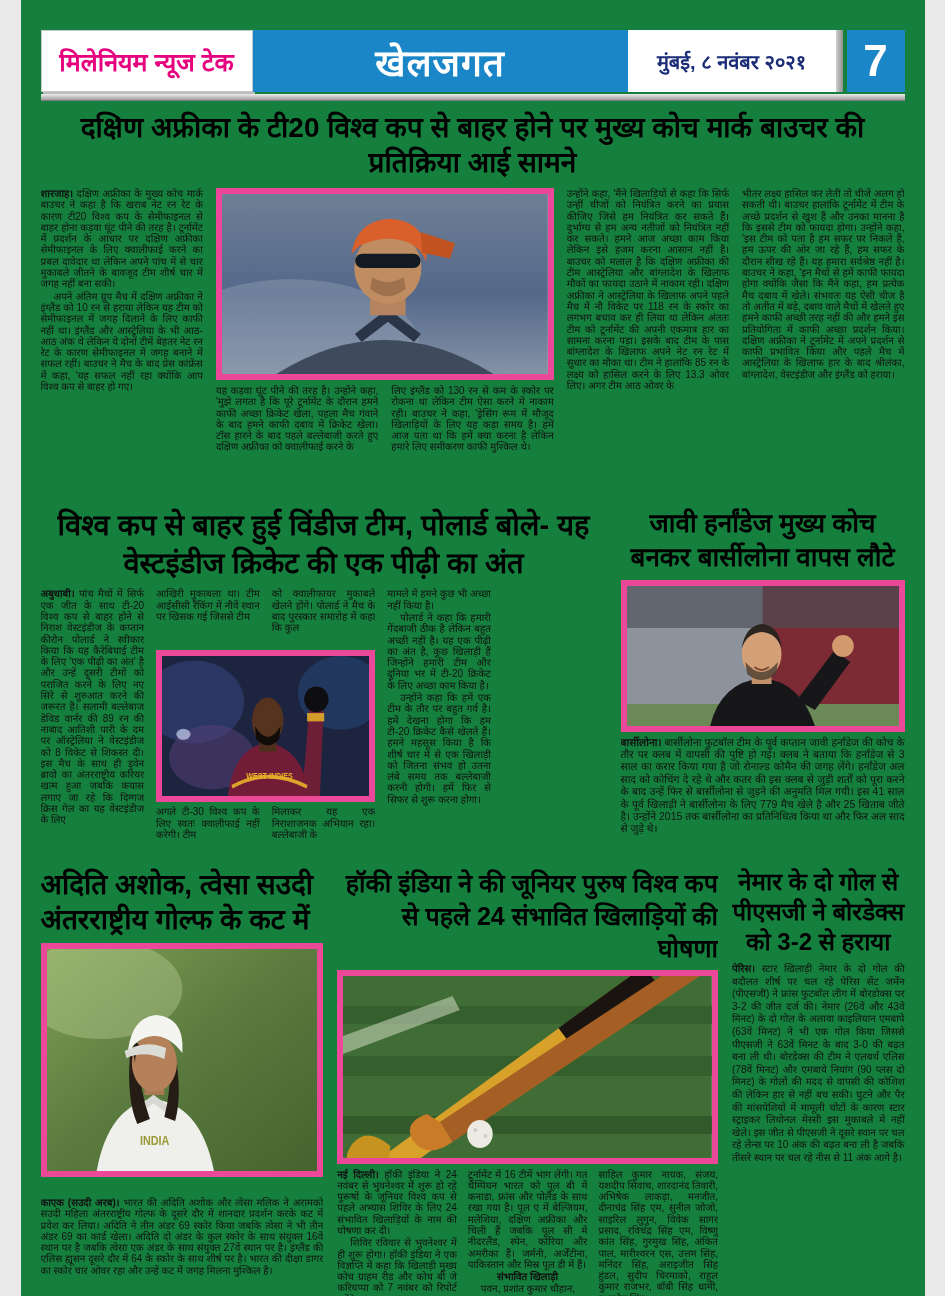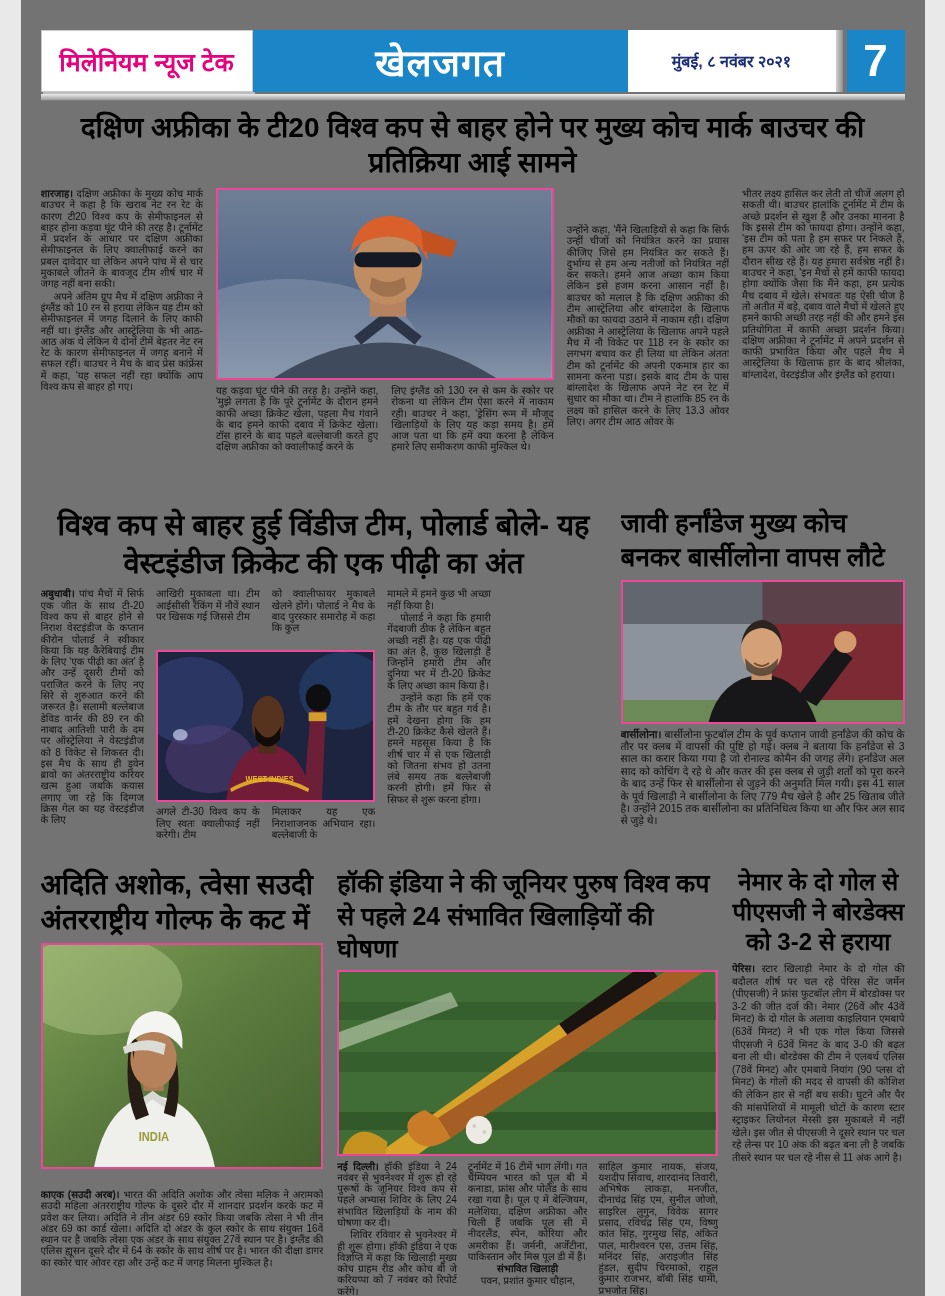--- a/index.html
+++ b/index.html
@@ -1,66 +1,66 @@
 <!DOCTYPE html>
 <html><head>
 <meta charset="utf-8">
 <style>
   html,body{margin:0;padding:0;background:#e9e9e9;}
-  .page{position:relative;width:904px;height:1296px;background:#737373;margin:0 auto;
+  .page{position:relative;width:904px;height:1296px;background:#15803d;margin:0 auto;
         box-sizing:border-box;padding:30px 20px 8px;overflow:hidden;
         font-family:"Liberation Sans","DejaVu Sans",sans-serif;color:#111;}
   
   .masthead{display:flex;align-items:stretch;height:62px;}
   .brand{width:210px;background:#fff;border:1px solid #c9c9c9;box-shadow:2px 2px 0 #bdbdbd;
          display:flex;align-items:center;justify-content:center;
          color:#e6017e;font-weight:bold;font-size:25px;}
   .sectionbar{flex:1;background:#1a86c8;display:flex;align-items:center;justify-content:center;
          color:#fff;font-weight:bold;font-size:37px;letter-spacing:1px;}
   .datebox{width:208px;background:#fff;display:flex;align-items:center;justify-content:center;
-         color:#1c2d78;font-weight:bold;font-size:16px;}
+         color:#1c2d78;font-weight:bold;font-size:20px;}
   .vline{width:7px;background:linear-gradient(90deg,#cfcfcf,#8f8f8f);margin-right:4px;}
   .pagenum{width:58px;background:#1a86c8;display:flex;align-items:center;justify-content:center;
          color:#fff;font-weight:bold;font-size:44px;}
   .bevel{height:6px;background:linear-gradient(#ececec,#9d9d9d);border-bottom:1px solid #7d7d7d;margin-top:2px;}
   
   .lede-headline{margin:9px 0 8px;font-size:28px;line-height:1.25;font-weight:bold;text-align:center;color:#000;}
   h2{margin:0;color:#000;font-weight:bold;}
   
   .txt{font-size:10px;line-height:11.3px;text-align:justify;overflow:hidden;}
   .txt p{margin:0 0 1px;}
   .txt p.ind{text-indent:13px;}
   b.dl{font-weight:bold;}
   
   .story1{display:grid;grid-template-columns:repeat(5,1fr);grid-template-rows:192px auto;
           column-gap:13px;row-gap:5px;height:312px;overflow:hidden;margin-bottom:7px;}
   .s1c1{grid-area:1/1/3/2;} .s1photo{grid-area:1/2/2/4;} .s1c2{grid-area:2/2/3/3;}
-  .s1c3{grid-area:2/3/3/4;} .s1c4{grid-area:1/4/3/5;margin-top:36px;} .s1c5{grid-area:1/5/3/6;}
-  .photo{border:2px solid #ec4899;background:#c8c8c8;overflow:hidden;}
+  .s1c3{grid-area:2/3/3/4;} .s1c4{grid-area:1/4/3/5;} .s1c5{grid-area:1/5/3/6;}
+  .photo{border:6px solid #ec4899;background:#c8c8c8;overflow:hidden;}
   .photo svg{display:block;width:100%;height:100%;}
   
   .row2{display:flex;gap:14px;height:356px;overflow:hidden;margin-bottom:4px;}
   .story2{width:600px;overflow:hidden;}
   .story2 h2{font-size:29px;line-height:1.3;text-align:center;margin-bottom:6px;}
   .s2grid{display:grid;grid-template-columns:repeat(5,1fr);grid-template-rows:58px 152px auto;
           column-gap:12px;row-gap:4px;height:262px;overflow:hidden;}
   .s2c1{grid-area:1/1/4/2;} .s2c2t{grid-area:1/2/2/3;} .s2c3t{grid-area:1/3/2/4;}
   .s2photo{grid-area:2/2/3/4;} .s2c2b{grid-area:3/2/4/3;} .s2c3b{grid-area:3/3/4/4;font-family:Liberation Serif, serif;}
   .s2c4{grid-area:1/4/4/5;}
   .story3{width:301px;overflow:hidden;}
-  .story3 h2{font-size:26px;line-height:1.3;margin-bottom:5px;}
+  .story3 h2{font-size:26px;line-height:1.3;text-align:center;margin-bottom:5px;}
   .s3photo{height:140px;margin-bottom:4px;}
   .s3body{font-size:10.5px;line-height:12.4px;}
   
   .row3{display:flex;gap:14px;align-items:flex-start;height:470px;overflow:hidden;}
   .golf{width:300px;height:446px;border-bottom:3px solid #111;overflow:hidden;}
   .golf h2{font-size:28px;line-height:1.25;margin-bottom:6px;}
   .golfphoto{height:222px;margin-bottom:20px;}
   .hockey{width:404px;height:462px;border-bottom:3px solid #111;overflow:hidden;}
-  .hockey h2{font-size:25px;line-height:1.3;text-align:left;margin-bottom:5px;}
+  .hockey h2{font-size:25px;line-height:1.3;text-align:right;margin-bottom:5px;}
   .hkphoto{height:182px;margin-bottom:5px;}
   .hkcols{display:flex;gap:11px;height:200px;overflow:hidden;}
   .hkcols .txt{flex:1;}
   .subhead{text-align:center;font-weight:bold;text-indent:0 !important;}
   .psg{width:183px;height:440px;border-bottom:3px solid #111;overflow:hidden;}
   .psg h2{font-size:24px;line-height:1.25;text-align:center;margin-bottom:6px;}
   .psgbody{font-size:10px;line-height:12.6px;}
 </style>
 </head>
 <body>

